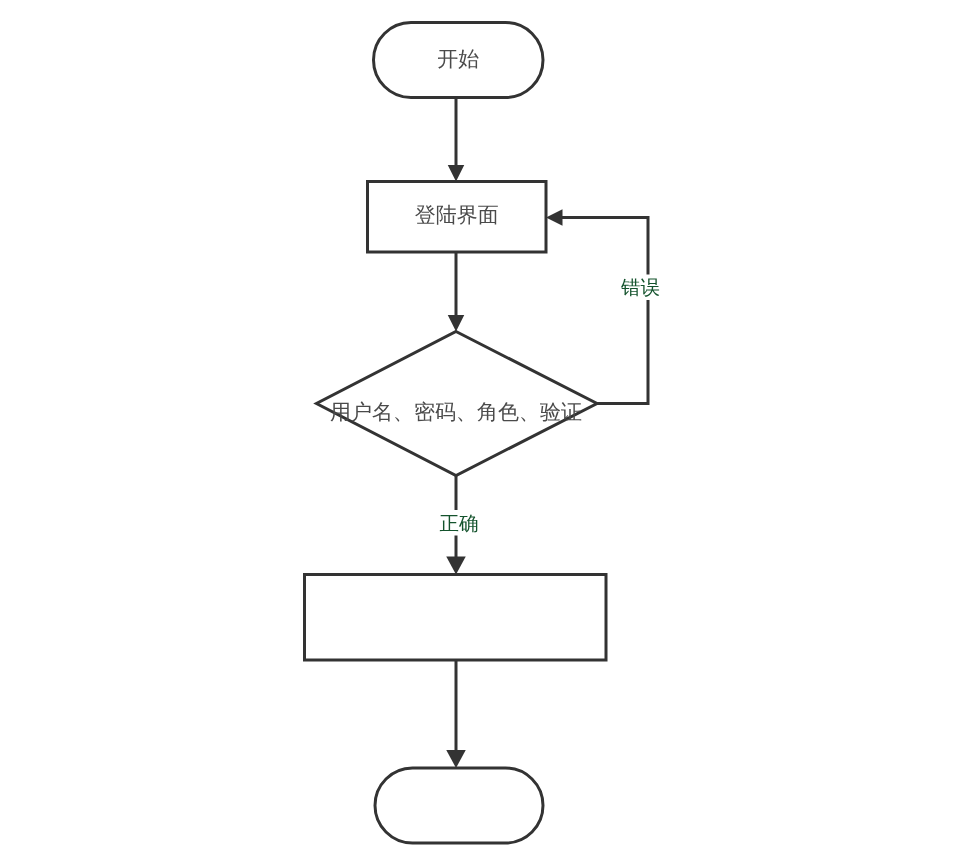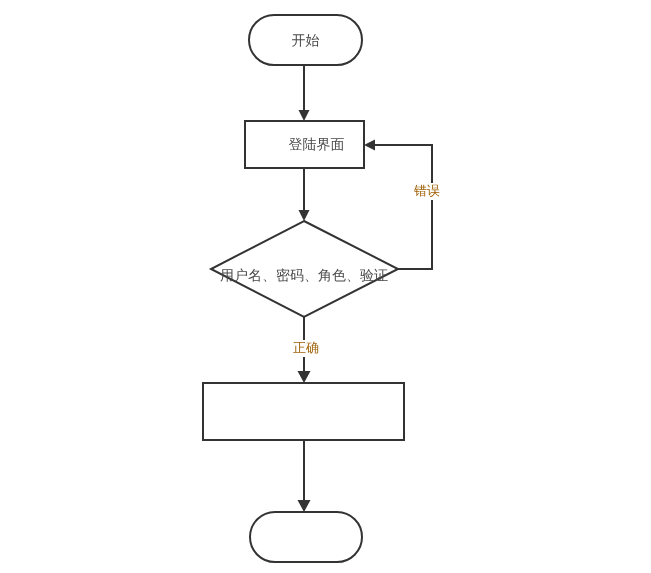--- a/index.html
+++ b/index.html
@@ -54,27 +54,27 @@
   .diamond-label {
     position: absolute;
     color: #4a4a4a;
     font-size: 14px;
     line-height: 19px;
     text-align: center;
     font-family: "DejaVu Sans", "Liberation Sans", sans-serif;
   }
   .edge-label {
     position: absolute;
-    color: #a16207;
+    color: #14532d;
     font-size: 13px;
     line-height: 17px;
     background: #ffffff;
     white-space: nowrap;
     text-align: center;
-    font-family: Liberation Mono, monospace;
+    font-family: Liberation Sans, sans-serif;
   }
 </style>
 </head>
 <body>
 
 <div id="canvas">
 
   <svg id="flow-svg" viewBox="0 0 651 573">
 
     <rect class="node-shape" x="249" y="15" width="113" height="50" rx="25" ry="25"></rect>
@@ -99,21 +99,21 @@
 
     <line class="edge-line" x1="304" y1="440" x2="304" y2="504"></line>
     <polygon class="arrow-head" points="304,512 297.5,500 310.5,500"></polygon>
 
     <rect class="node-shape" x="250" y="512" width="112" height="50" rx="25" ry="25"></rect>
 
   </svg>
 
   <div class="node-label" style="left:249px; top:31px; width:113px;">开始</div>
 
-  <div class="node-label" style="left:245px; top:135px; width:119px;margin-left:12px;">登陆界面</div>
+  <div class="node-label" style="left:245px; top:135px; width:119px;">登陆界面</div>
 
   <div class="diamond-label" style="left:216px; top:266px; width:176px;">用户名、密码、角色、验证</div>
 
 
 
   <div class="edge-label" style="left:409px; top:183px; width:36px;">错误</div>
 
   <div class="edge-label" style="left:283px; top:340px; width:36px;text-align:right;">正确</div>
 
 </div>

